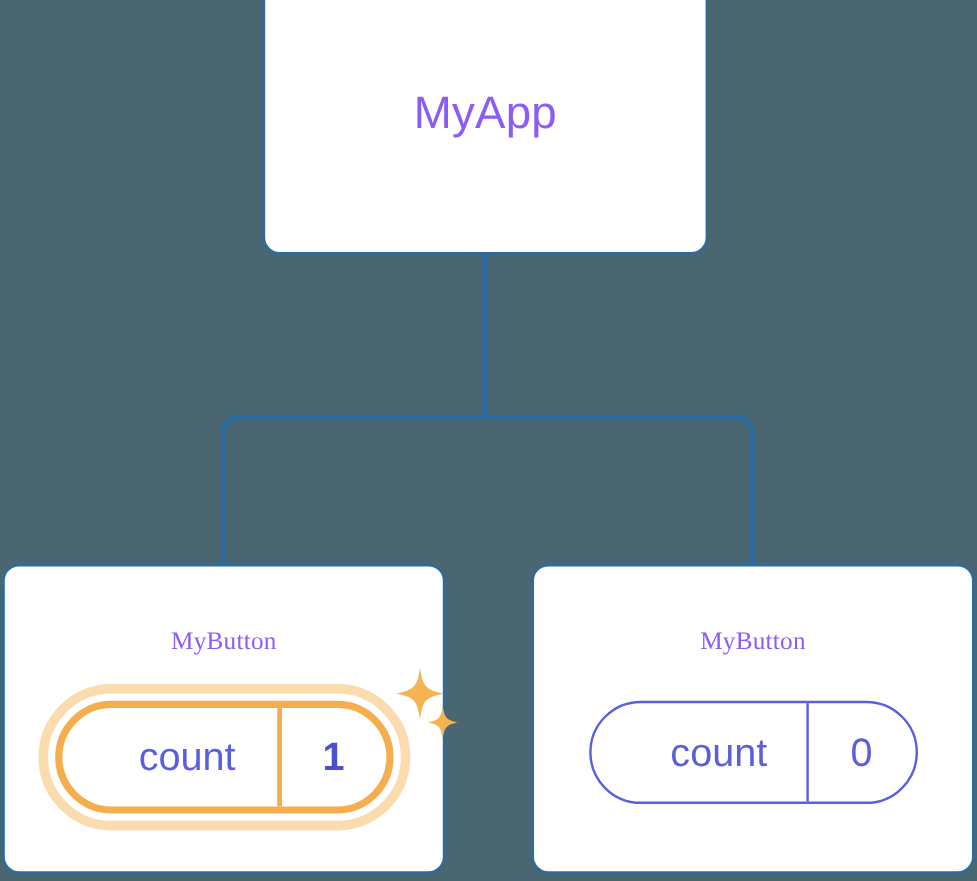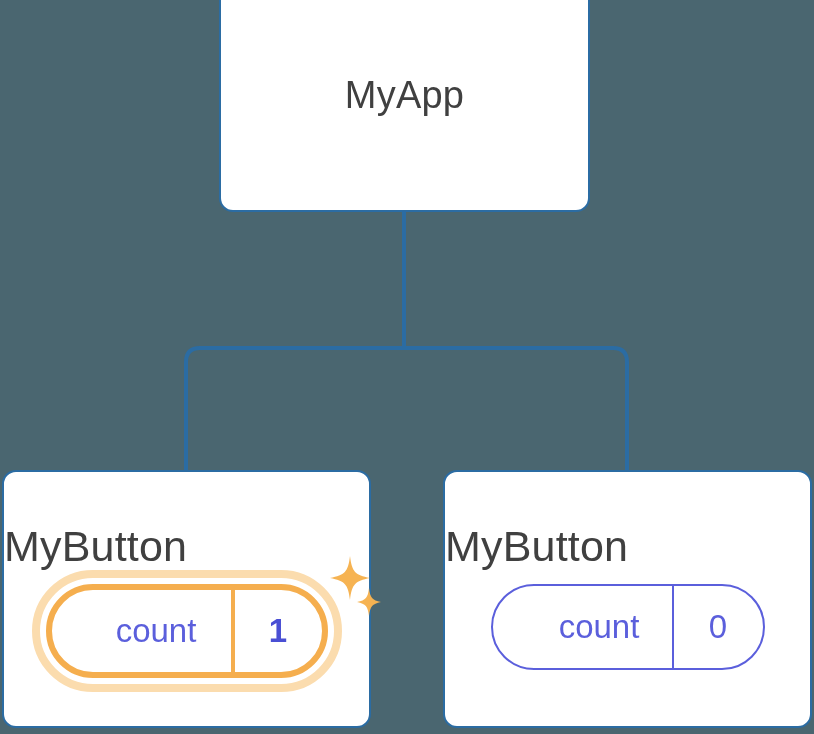--- a/index.html
+++ b/index.html
@@ -55,34 +55,35 @@
   }
 
   #node-mybutton-right {
     left: 443px;
     top: 470px;
     width: 369px;
     height: 258px;
   }
 
   .node-title {
-    color: #404040;
+    color: #8b5cf6;
     font-size: 38px;
     font-weight: 300;
     letter-spacing: 0.2px;
     white-space: nowrap;
   }
 
   .child-title {
     position: absolute;
     top: 50px;
     left: 0;
     right: 0;
-    text-align: left;
-    font-size: 43px;
+    text-align: center;
+    font-size: 21px;
+    font-family: Liberation Serif, serif;
   }
 
   
   .pill-wrap {
     position: absolute;
     top: 112px;
     left: 0;
     right: 0;
     display: flex;
     justify-content: center;

